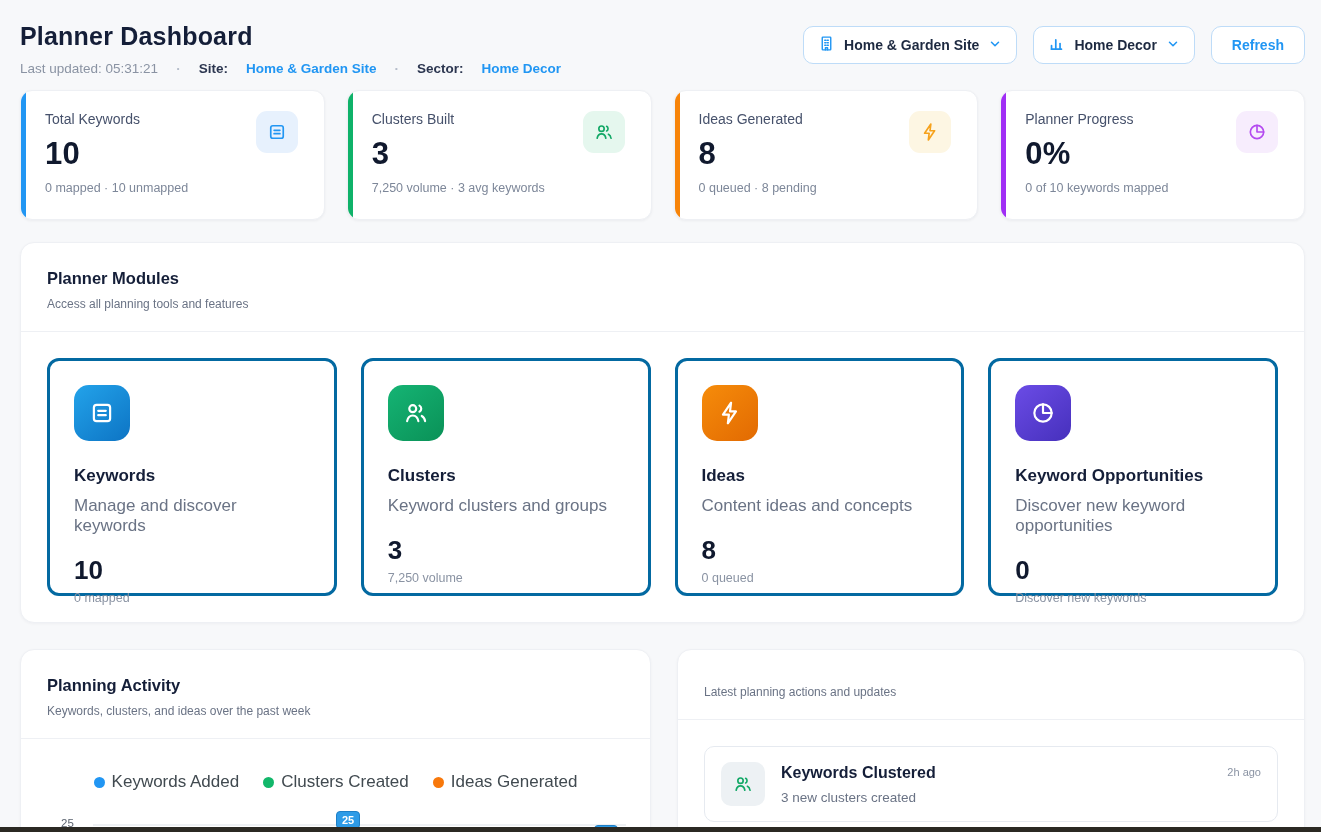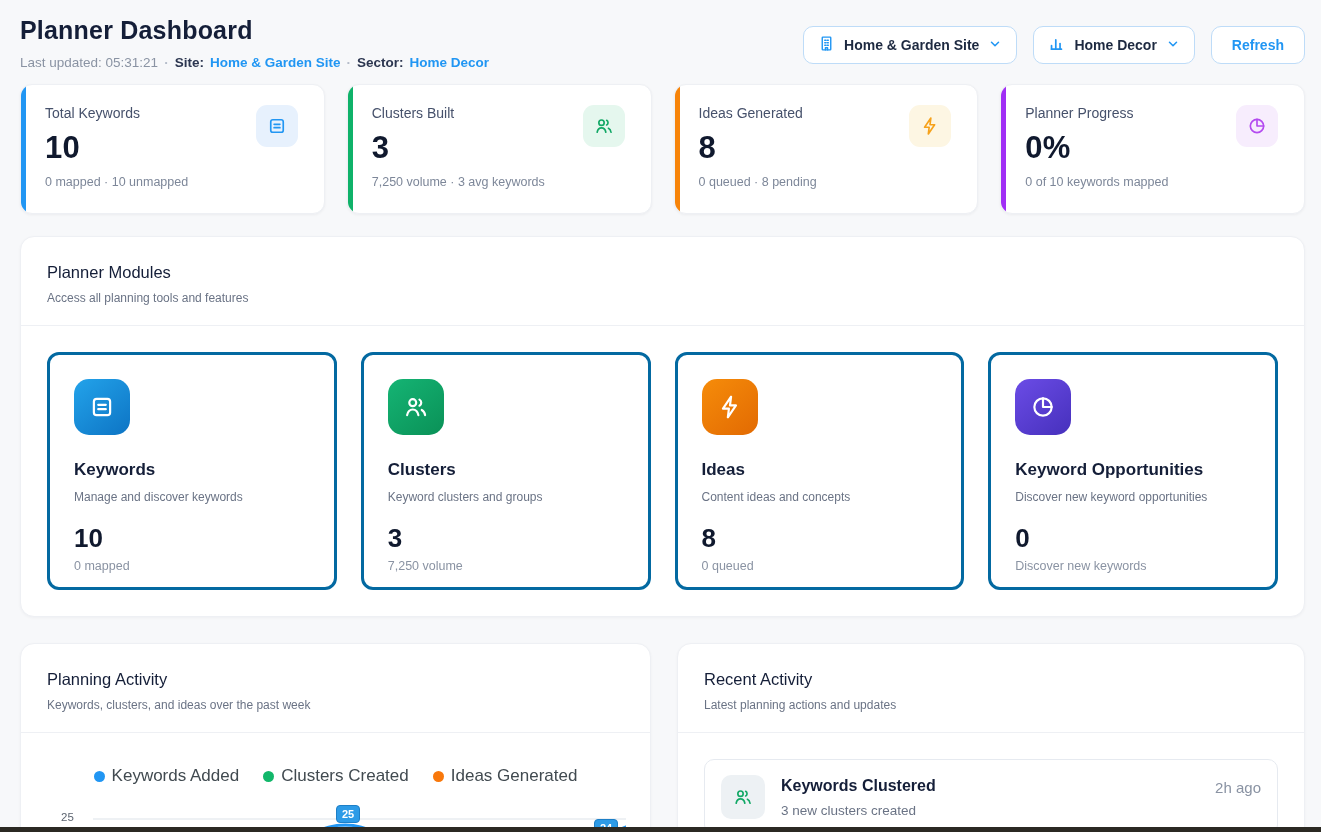--- a/index.html
+++ b/index.html
@@ -6,22 +6,22 @@
   html,body { width:1321px; height:832px; overflow:hidden; }
   body {
     background:#f7f8fa;
     font-family:"Liberation Sans", sans-serif;
     color:#16213a;
   }
   .page { padding:16px 16px 0 20px; }
 
   
   .topbar { display:flex; justify-content:space-between; align-items:flex-start; }
-  .page-title { font-size:25px; font-weight:800; color:#141e38; letter-spacing:.2px; }
-  .meta-line { display:flex; align-items:center; gap:6px; margin-top:10px; font-size:13.5px; color:#8a93a3; }
+  .page-title { font-size:25px; font-weight:800; color:#141e38; letter-spacing:.2px; margin-top:6px; }
+  .meta-line { display:flex; align-items:center; gap:18px; margin-top:10px; font-size:13.5px; color:#8a93a3; }
   .meta-line .strong { color:#2c3650; font-weight:700; }
   .meta-line a { color:#2196f3; text-decoration:none; font-weight:600; }
   .meta-dot { color:#b4bcc9; font-weight:700; }
   .controls { display:flex; gap:16px; margin-top:10px; }
   .btn {
     display:flex; align-items:center; gap:9px;
     background:#fff; border:1.5px solid #bedcf8; border-radius:10px;
     height:38px; padding:0 14px; cursor:pointer;
     font-family:inherit; font-size:14px; font-weight:700; color:#1d2940;
   }
@@ -45,32 +45,32 @@
     display:flex; align-items:center; justify-content:center; }
   .stat-icon.blue   { background:#e7f1fd; color:#2196f3; }
   .stat-icon.green  { background:#e5f7ee; color:#12a866; }
   .stat-icon.amber  { background:#fdf6e3; color:#f6a21c; }
   .stat-icon.purple { background:#f7edfd; color:#b44bf0; }
 
   
   .panel { background:#fff; border:1px solid #eef0f4; border-radius:14px; box-shadow:0 1px 3px rgba(16,24,40,.04); }
   .modules-panel { margin-top:22px; }
   .section-head { padding:26px 26px 20px; }
-  .section-title { font-size:16.5px; font-weight:400; color:#141e38; }
+  .section-title { font-size:16.5px; font-weight:700; color:#141e38; }
   .section-sub { font-size:12px; color:#6a7385; margin-top:9px; }
   .divider { border-top:1px solid #eef0f4; }
   .modules-grid { display:grid; grid-template-columns:repeat(4,1fr); gap:24px; padding:26px; }
   .module-card { border:3px solid #0369a1; border-radius:12px; padding:24px; height:238px; cursor:pointer; background:#fff; }
   .module-icon { width:56px; height:56px; border-radius:15px; color:#fff; display:flex; align-items:center; justify-content:center; }
   .module-icon.blue   { background:linear-gradient(140deg,#23a3ea,#0d74c4); }
   .module-icon.green  { background:linear-gradient(140deg,#15b474,#0a9157); }
   .module-icon.orange { background:linear-gradient(140deg,#f68c0a,#e26a02); }
   .module-icon.indigo { background:linear-gradient(140deg,#6b4ce6,#4630bc); }
   .module-title { margin-top:25px; font-size:17px; font-weight:800; color:#141e38; }
-  .module-desc { margin-top:10px; font-size:12px; color:#6a7385; }
+  .module-desc { margin-top:10px; font-size:17px; color:#6a7385; }
   .module-value { margin-top:19px; font-size:26px; font-weight:800; color:#10192e; }
   .module-sub { margin-top:5px; font-size:12.5px; color:#8a93a3; }
 
   
   .bottom-row { display:grid; grid-template-columns:631px 1fr; gap:26px; margin-top:26px; }
   .bottom-row .panel { height:340px; overflow:hidden; }
 
   .legend { display:flex; justify-content:center; gap:24px; margin-top:33px; }
   .legend-item { display:flex; align-items:center; gap:7px; cursor:pointer; }
   .legend-dot { width:11px; height:11px; border-radius:50%; }
@@ -85,21 +85,21 @@
   .badge-peak { left:301px; top:12px; }
   .badge-end { left:559px; top:26px; }
 
   .activity-item { display:flex; align-items:flex-start; gap:16px; margin:26px; padding:15px 16px;
     border:1px solid #e6eaf0; border-radius:10px; }
   .activity-icon { flex:none; width:44px; height:44px; border-radius:10px; background:#edf1f4;
     color:#12a866; display:flex; align-items:center; justify-content:center; }
   .activity-body { flex:1; padding-top:2px; }
   .activity-title { font-size:16px; font-weight:800; color:#141e38; }
   .activity-desc { font-size:13.5px; color:#6a7385; margin-top:8px; }
-  .activity-time { font-size:15px; color:#8a93a3; padding-top:4px; }
+  .activity-time { font-size:11px; color:#8a93a3; padding-top:4px; }
 
   .bottom-strip { position:fixed; left:0; right:0; bottom:0; height:5px; background:#2b2923; z-index:50; }
 </style>
 </head>
 <body>
 
 <div class="page">
 
   <div class="topbar">
     <div>
@@ -296,21 +296,20 @@
           <path d="M 186 120 L 186 72 C 212 40 236 32 256 32 C 276 32 300 40 326 76 C 344 98 364 104 390 104 L 426 104 C 458 104 476 92 500 66 C 516 48 528 38 541 34 L 541 120 Z" fill="#2196f3" fill-opacity="0.3"></path>
           <path d="M 186 72 C 212 40 236 32 256 32 C 276 32 300 40 326 76 C 344 98 364 104 390 104 L 426 104 C 458 104 476 92 500 66 C 516 48 528 38 541 34" fill="none" stroke="#2196f3" stroke-width="3" stroke-linecap="round"></path>
         </svg>
         <div class="chart-badge badge-peak">25</div>
         <div class="chart-badge badge-end">24</div>
       </div>
     </div>
 
     <div class="panel">
       <div class="section-head">
-        <div class="section-title">Recent Activity</div>
         <div class="section-sub">Latest planning actions and updates</div>
       </div>
       <div class="divider"></div>
 
       <div class="activity-item">
         <div class="activity-icon">
           <svg width="20" height="20" viewBox="0 0 24 24" fill="none" stroke="currentColor" stroke-width="2" stroke-linecap="round" stroke-linejoin="round">
               <circle cx="9" cy="8" r="3.2"></circle>
               <path d="M3.8 19.5c.6-3.2 2.7-5.2 5.2-5.2s4.6 2 5.2 5.2"></path>
               <path d="M15.2 5.2a3.2 3.2 0 0 1 0 5.6"></path>

